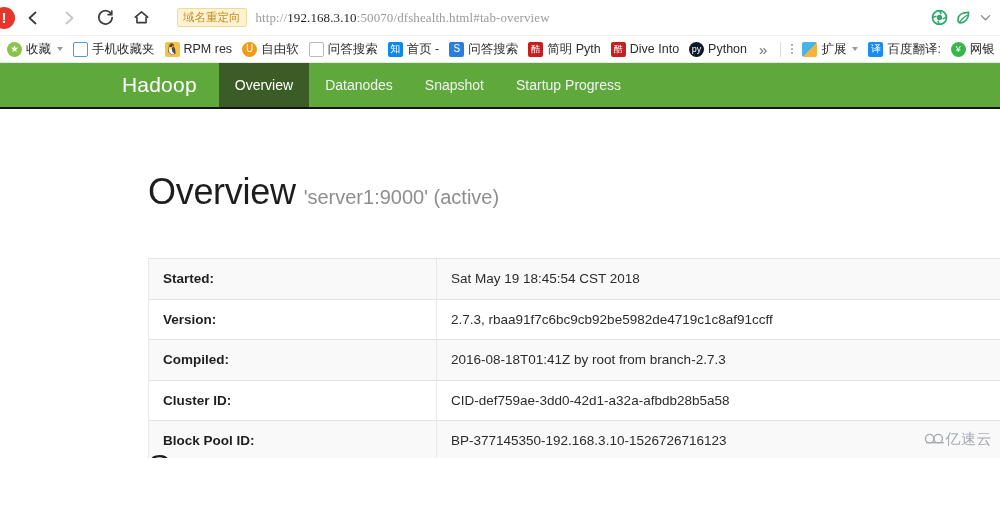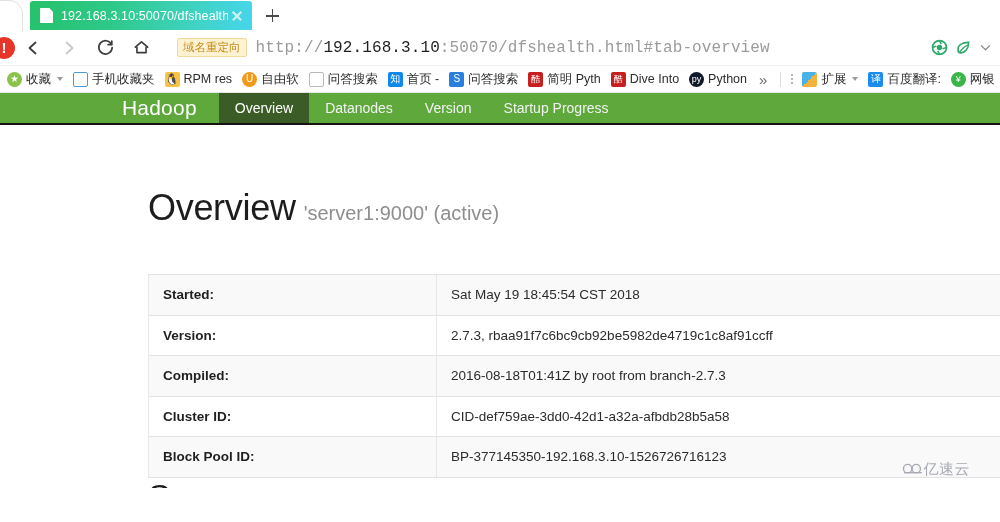--- a/index.html
+++ b/index.html
@@ -113,25 +113,25 @@
     border: 1px solid #f2d99a;
     color: #c98b1c;
     font-size: 11.5px;
     padding: 1.5px 5px 2.5px;
     border-radius: 2px;
     margin-right: 9px;
     flex: none;
     line-height: 1.1;
   }
   .url {
-    font-size: 16px;
+    font-size: 13px;
     white-space: nowrap;
     color: #9b9b9b;
     letter-spacing: .1px;
-    font-family: Liberation Mono, monospace;
+    font-family: Liberation Serif, serif;
   }
   .url .host { color: #1f1f1f; }
   .omni-actions { display: flex; align-items: center; flex: none; gap: 2px; }
   .ext-icon { width: 22px; height: 22px; display:flex; align-items:center; justify-content:center; }
   .omni-chevron {
     width: 18px; height: 22px; color: #8a8a8a;
     display:flex; align-items:center; justify-content:center;
   }
 
   .bookmarks {
@@ -186,21 +186,21 @@
   .bm-dots {
     width: 10px; flex:none; display:flex; flex-direction:column;
     align-items:center; gap:2px;
   }
   .bm-dots i { width:2px; height:2px; background:#9a9a9a; border-radius:50%; display:block; }
 
   
   .page { background: #ffffff; height: 395px; position: relative; overflow: hidden; }
 
   .navbar {
-    height: 32px;
+    height: 46px;
     background: #5fa83c;
     border-bottom: 2px solid #151515;
     display: flex; align-items: stretch;
     padding-left: 100px;
     color: #ffffff;
   }
   .brand {
     display: flex; align-items: center;
     padding: 0 22px 0 22px;
     font-size: 21px;
@@ -267,41 +267,33 @@
     left: 148px; bottom: -9px;
     font-size: 34px;
     color: #1d1d1d;
     font-weight: normal;
     overflow: hidden;
     height: 20px;
   }
 
   .watermark {
     position: absolute;
-    right: 30px; bottom: 9px;
+    right: 8px; bottom: 9px;
     display: flex; align-items: center;
     color: #a7aab4;
     font-size: 15px;
     letter-spacing: .5px;
   }
   .watermark .cloud-ico { display: block; }
 </style>
 </head>
 <body>
 
 <div class="browser">
 
-  <div class="tabstrip">
-    <div class="tab">
-      <span class="tab-favicon"></span>
-      <span class="tab-title">192.168.3.10:50070/dfshealth</span>
-      <span class="tab-close"></span>
-    </div>
-    <div class="newtab"></div>
-  </div>
 
   <div class="toolbar">
     <div class="nav-alert">!</div>
 
     <div class="navbtn">
       <svg width="18" height="18" viewBox="0 0 18 18" fill="none" stroke="currentColor" stroke-width="1.8" stroke-linecap="round" stroke-linejoin="round">
           <polyline points="11.5,3.5 5.5,9 11.5,14.5"></polyline>
         </svg>
     </div>
     <div class="navbtn disabled">
@@ -420,21 +412,21 @@
 
   <div class="navbar">
     <div class="brand">Hadoop</div>
     <div class="navlink active">
       <span>Overview</span>
     </div>
     <div class="navlink">
       <span>Datanodes</span>
     </div>
     <div class="navlink">
-      <span>Version</span>
+      <span>Snapshot</span>
     </div>
     <div class="navlink">
       <span>Startup Progress</span>
     </div>
   </div>
 
   <div class="container">
     <h1 class="page-title">
       <span>Overview</span><span class="sub">'server1:9000' (active)</span>
     </h1>

